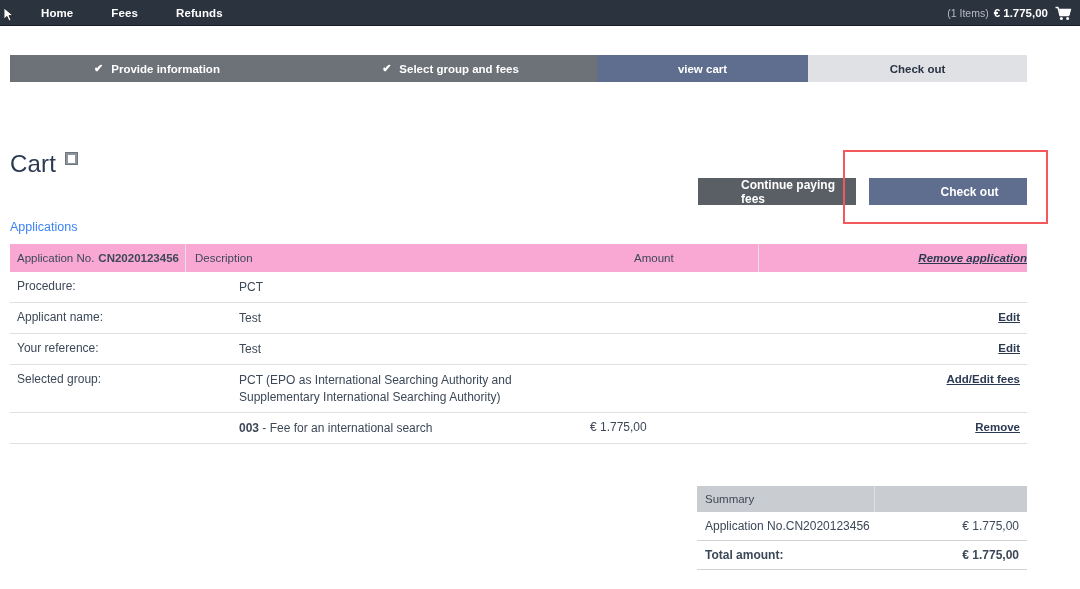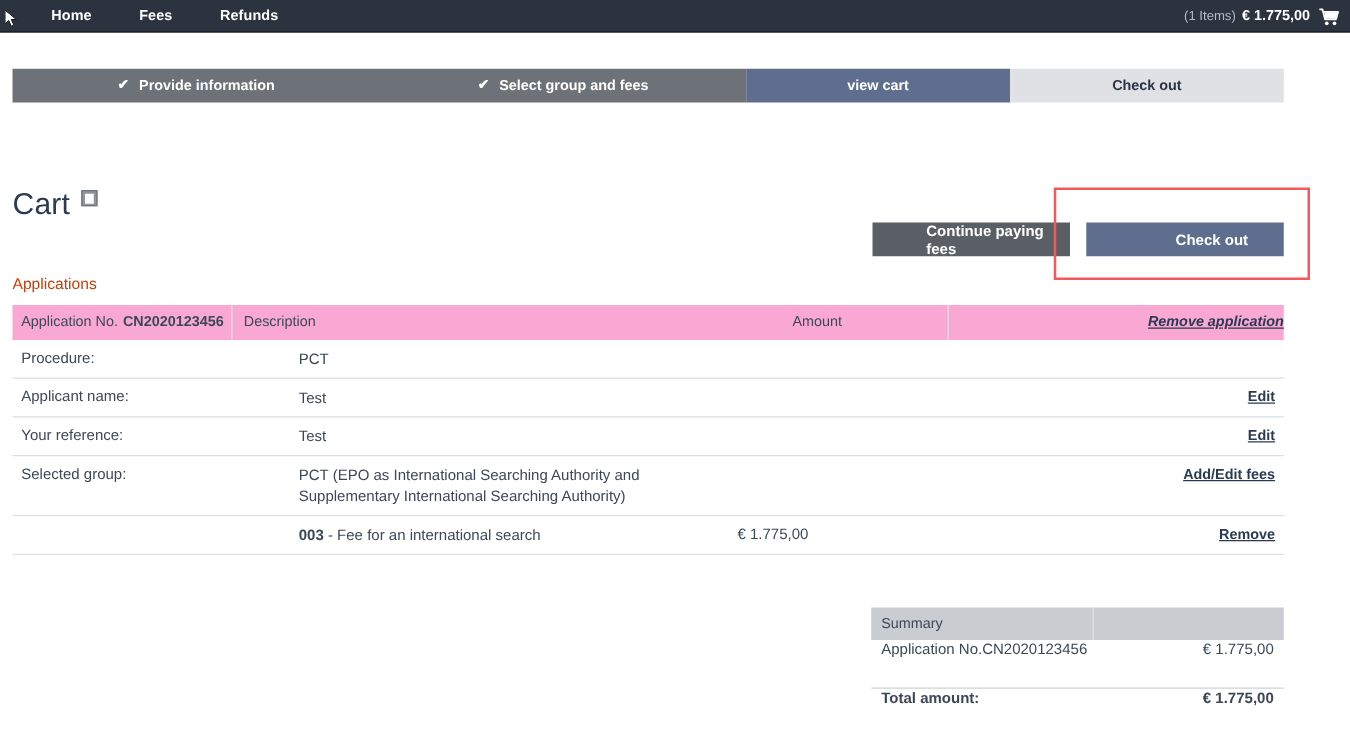--- a/index.html
+++ b/index.html
@@ -92,21 +92,21 @@
     border: 2px solid #f4575c; background: transparent;
   }
   .btn-checkout-main {
     position: absolute; left: 869px; top: 178px;
     width: 158px; height: 27px; background: #5f6e8f;
   }
 
   
   .applications-label {
     position: absolute; left: 10px; top: 220px;
-    font-size: 12.5px; color: #c2410c;
+    font-size: 12.5px; color: #3b82f6;
   }
   .app-table {
     position: absolute; left: 10px; top: 244px;
     width: 1017px;
   }
   .app-head {
     display: flex; background: #f9a8d4; height: 28px; align-items: center;
     font-size: 11.5px; color: #3c4858;
   }
   .app-head .c-label {
@@ -152,21 +152,21 @@
   .summary-head {
     display: flex; background: #c9ccd1; height: 26px; align-items: center;
     font-size: 11.5px; color: #3c4858;
   }
   .summary-head .s-left {
     width: 178px; height: 26px; display: flex; align-items: center;
     padding-left: 8px; border-right: 1px solid #dfe1e4;
   }
   .summary-head .s-right { flex: 1; height: 26px; }
   .summary-row {
-    display: flex; height: 39px;
+    display: flex; align-items: center; height: 29px;
     border-bottom: 1px solid #cfd3d8;
     font-size: 12px; color: #3c4858;
   }
   .summary-row .s-left { flex: 1; padding-left: 8px; }
   .summary-row .s-right { text-align: right; padding-right: 8px; }
   .summary-total { font-weight: bold; }
 </style>
 </head>
 <body>
 

